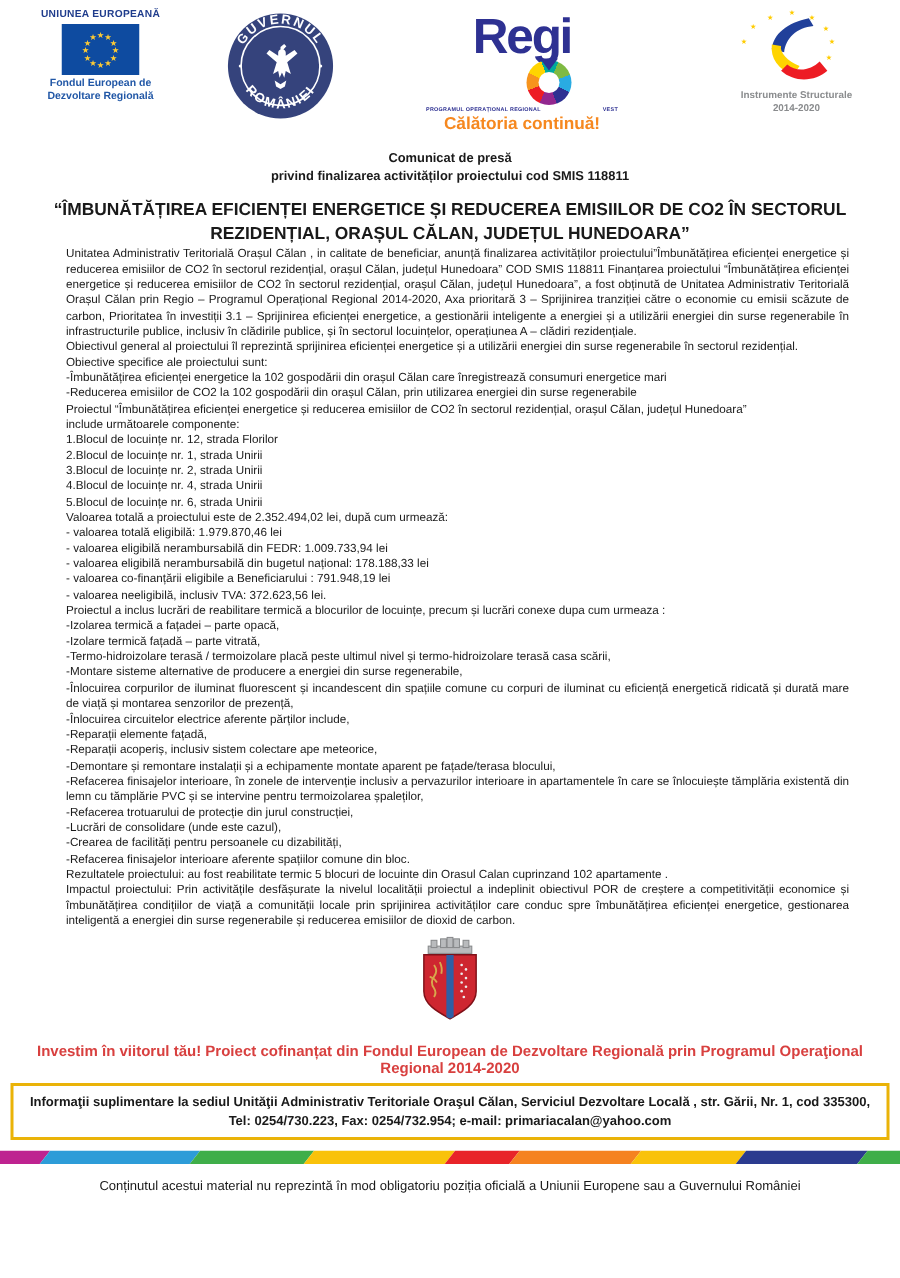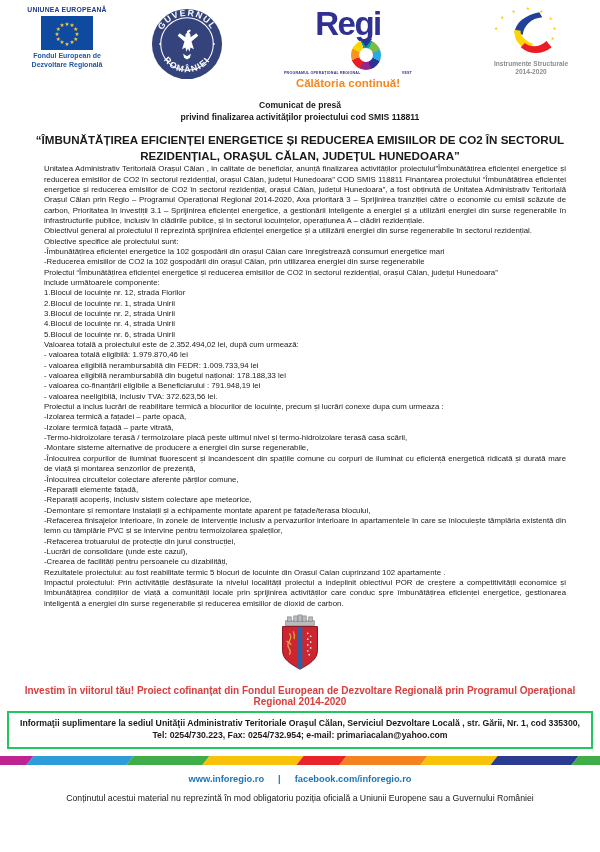--- a/index.html
+++ b/index.html
@@ -33,21 +33,21 @@
 
   
   .body-text { margin:1px 34px 0 44px; font-size:7.8px; line-height:10.35px; text-align:justify; }
   .bold { font-weight:normal; }
 
   
   .arms-wrap { text-align:center; margin-top:3px; }
 
   
   .investim { text-align:center; color:#D8403F; font-weight:bold; font-size:10px; margin-top:5px; padding:0 10px; }
-  .info-box { margin:4px 7px 0 7px; border:2px solid #22c55e; padding:4px 6px 5px 6px; text-align:center;
+  .info-box { margin:4px 7px 0 7px; border:2px solid #eab308; padding:4px 6px 5px 6px; text-align:center;
     font-weight:bold; font-size:8.7px; line-height:12.5px; }
   .color-bar { margin-top:7px; height:9px; overflow:hidden; }
   .bar-inner { display:flex; width:108%; margin-left:-4%; height:100%; }
   .bar-seg { height:100%; transform:skewX(-38deg); }
   .links-row { text-align:center; margin-top:9px; font-size:9.3px; font-weight:bold; color:#1B75BC; }
   .links-row .sep { margin:0 14px; }
   .links-row a { color:#1B75BC; text-decoration:none; }
   .disclaimer { text-align:center; font-size:8.7px; margin-top:9px; color:#1a1a1a; }
 </style>
 </head>
@@ -178,28 +178,29 @@
         <div>- valoarea neeligibilă, inclusiv TVA: 372.623,56 lei.</div>
       </div>
     <div class="bold">Proiectul a inclus  lucrări de reabilitare termică a blocurilor de locuințe, precum și lucrări conexe dupa cum urmeaza :</div>
     <div>
 
     <div>-Izolarea termică a fațadei – parte opacă,</div>
         <div>-Izolare termică fațadă – parte vitrată,</div>
         <div>-Termo-hidroizolare terasă / termoizolare placă peste ultimul nivel și termo-hidroizolare terasă casa scării,</div>
         <div>-Montare sisteme alternative de producere a energiei din surse regenerabile,</div>
         <div>-Înlocuirea corpurilor de iluminat fluorescent și incandescent din spațiile comune cu corpuri de iluminat cu eficiență energetică ridicată și durată mare de viață și montarea senzorilor de prezență,</div>
-        <div>-Înlocuirea circuitelor colectare aferente părților comune,</div>
+        <div>-Înlocuirea circuitelor electrice aferente părților include,</div>
         <div>-Reparații elemente fațadă,</div>
         <div>-Reparații acoperiș, inclusiv sistem colectare ape meteorice,</div>
         <div>-Demontare și remontare instalații și a echipamente montate aparent pe fațade/terasa blocului,</div>
         <div>-Refacerea finisajelor interioare, în zonele de intervenție inclusiv a pervazurilor interioare in apartamentele în care se înlocuiește tămplăria existentă din lemn cu tămplărie PVC și se intervine pentru termoizolarea șpaleților,</div>
         <div>-Refacerea trotuarului de protecție din jurul construcției,</div>
         <div>-Lucrări de consolidare (unde este cazul),</div>
         <div>-Crearea de facilități pentru persoanele cu dizabilități,</div>
+        <div>-Refacerea finisajelor interioare aferente spațiilor comune din bloc.</div>
       </div>
     <div>
       <span class="bold">Rezultatele proiectului:</span><span> au fost reabilitate termic 5 blocuri de locuinte din Orasul Calan cuprinzand 102 apartamente .</span>
     </div>
     <div>
       <span class="bold">Impactul proiectului:</span><span> Prin activitățile desfășurate la nivelul localității proiectul a indeplinit obiectivul POR de creștere a competitivității economice și îmbunătățirea condițiilor de viață a comunității locale prin sprijinirea activităților care conduc spre îmbunătățirea eficienței energetice, gestionarea inteligentă a energiei din surse regenerabile și reducerea emisiilor de dioxid de carbon.</span>
     </div>
   </div>
 
   <div class="arms-wrap">
@@ -252,19 +253,16 @@
         <div class="bar-seg" style="background: rgb(63, 174, 73); width: 11.7%;"></div>
         <div class="bar-seg" style="background: rgb(249, 194, 10); width: 14.5%;"></div>
         <div class="bar-seg" style="background: rgb(232, 36, 41); width: 6.7%;"></div>
         <div class="bar-seg" style="background: rgb(245, 130, 32); width: 12.5%;"></div>
         <div class="bar-seg" style="background: rgb(249, 194, 10); width: 10.8%;"></div>
         <div class="bar-seg" style="background: rgb(43, 59, 143); width: 12.5%;"></div>
         <div class="bar-seg" style="background: rgb(63, 174, 73); width: 7.5%;"></div>
       </div>
   </div>
 
-  <div class="links-row">
-    <a href="#">www.inforegio.ro</a><span class="sep">|</span><a href="#">facebook.com/inforegio.ro</a>
-  </div>
 
   <div class="disclaimer">Conținutul acestui material nu reprezintă în mod obligatoriu poziția oficială a Uniunii Europene sau a Guvernului României</div>
 
 </div>
 
 </body></html>

